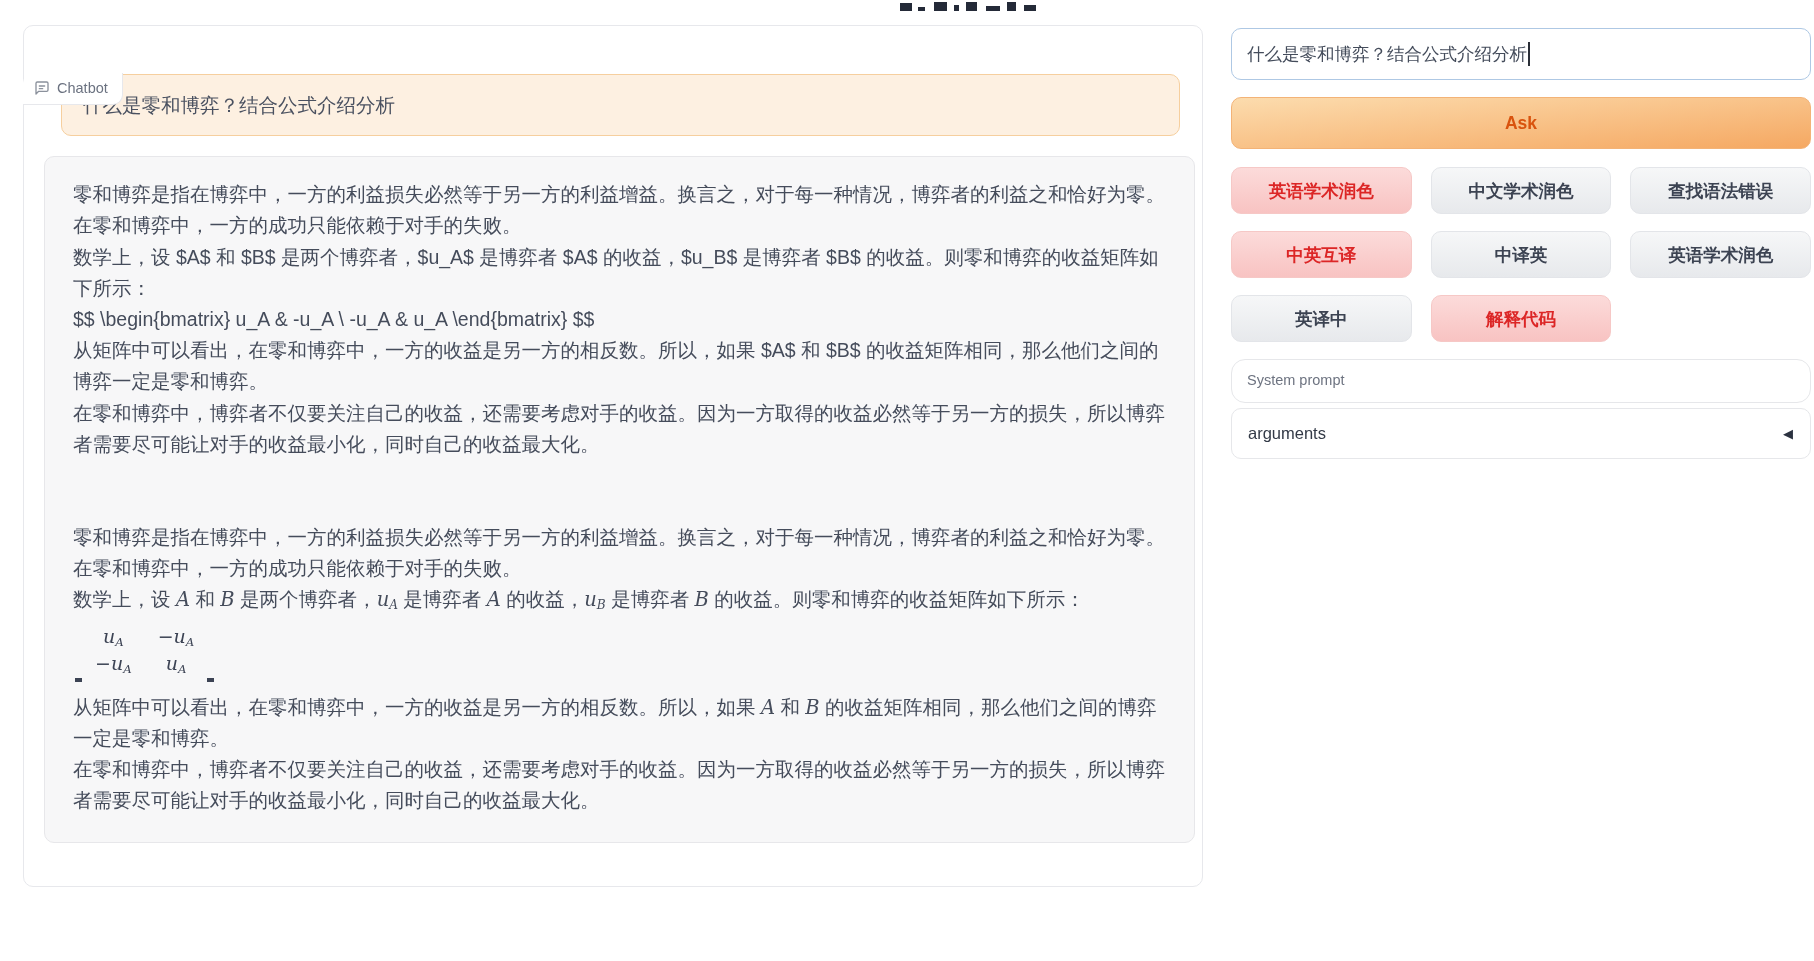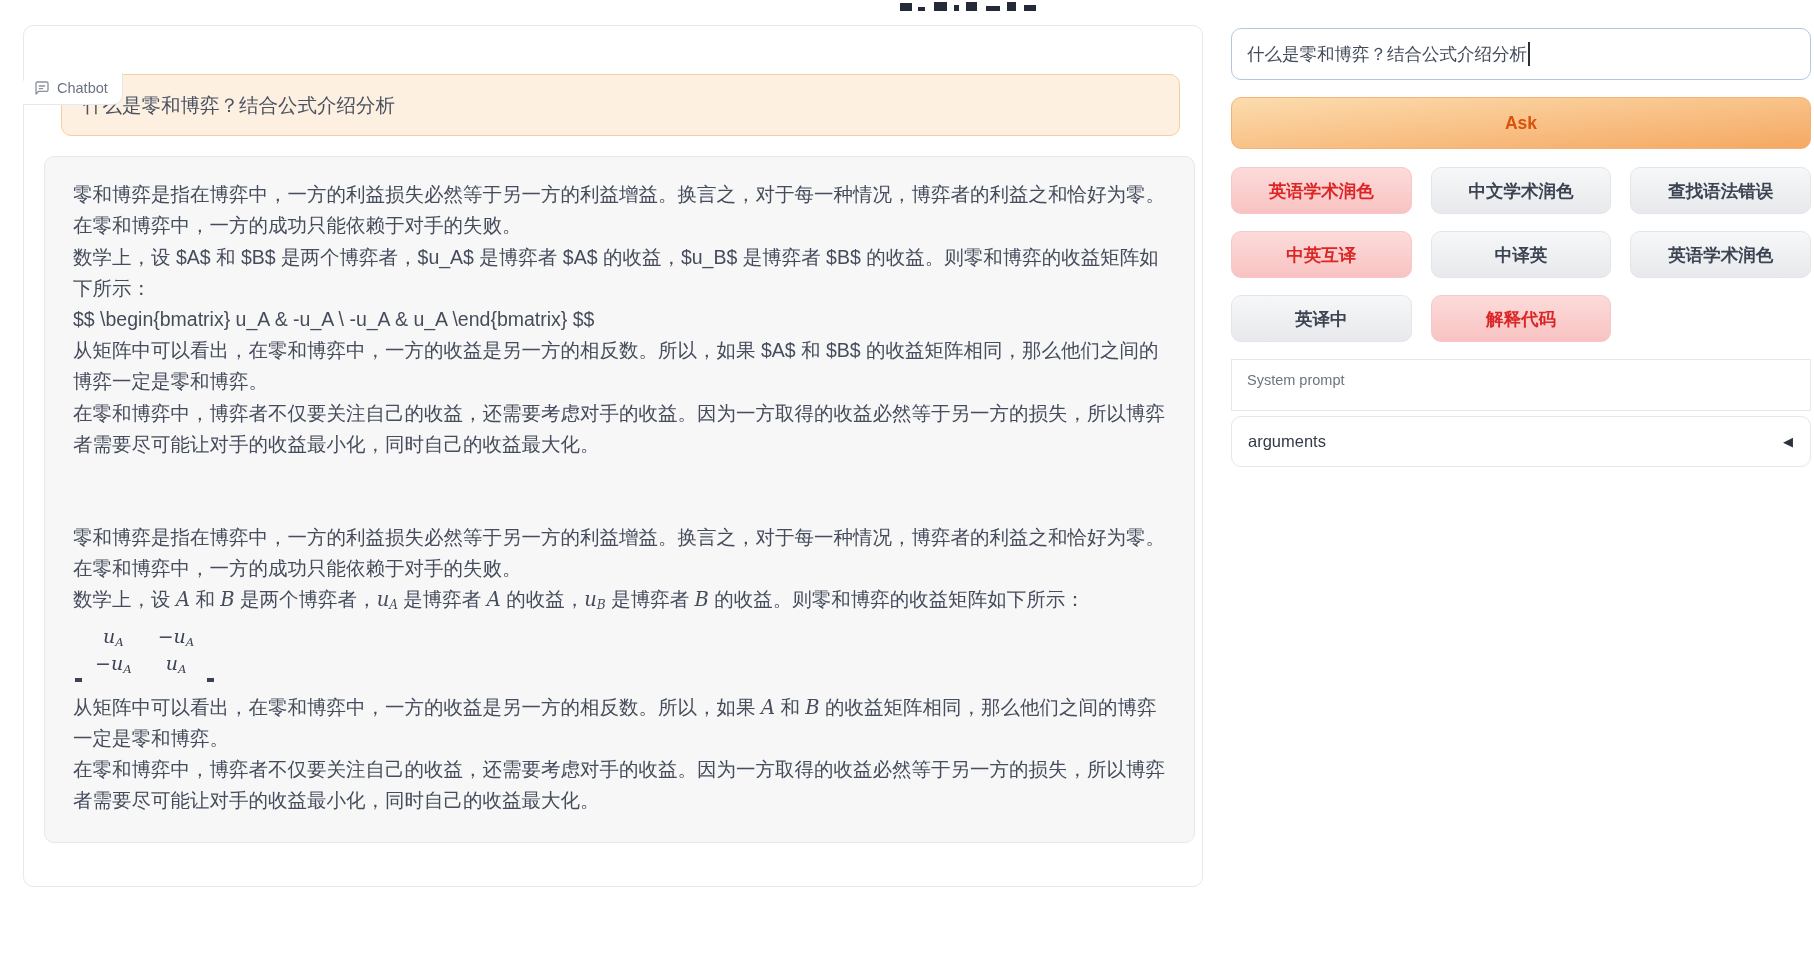--- a/index.html
+++ b/index.html
@@ -74,22 +74,22 @@
   .btn-secondary {
     height:47px; font-size:17.5px; color:#3c4352;
     background:linear-gradient(to bottom,#f6f7f8,#e7e9ec); border:1px solid #e3e5e9;
   }
   .btn-stop {
     height:47px; font-size:17.5px; color:#dc2626;
     background:linear-gradient(to bottom,#fcdbda,#f8c3c2); border:1px solid #f6c8c6;
   }
   .status-line { margin-top:20px; font-size:15.5px; color:#3f4653; letter-spacing:0.1px; }
   .group-box {
-    margin-top:17px; background:#fff; border:1.6px solid #e6e7ea; border-radius:0;
-    padding:11px 12px 13px;
+    margin-top:17px; background:#fff; border:1.6px solid #e6e7ea; border-radius:14px;
+    padding:11px 12px 5px;
   }
   .group-label { font-size:14.5px; color:#6d7380; margin:1px 0 9px 3px; }
   .inner-textbox {
     border:1.6px solid #dcdee3; border-radius:9px; min-height:49px;
     display:flex; align-items:center; padding:0 15px; font-size:16px; color:#3f4653;
     background:#fff; cursor:text;
   }
   .accordion {
     margin-top:5px; background:#fff; border:1.6px solid #e6e7ea; border-radius:10px;
     height:51px; display:flex; align-items:center; justify-content:space-between;

